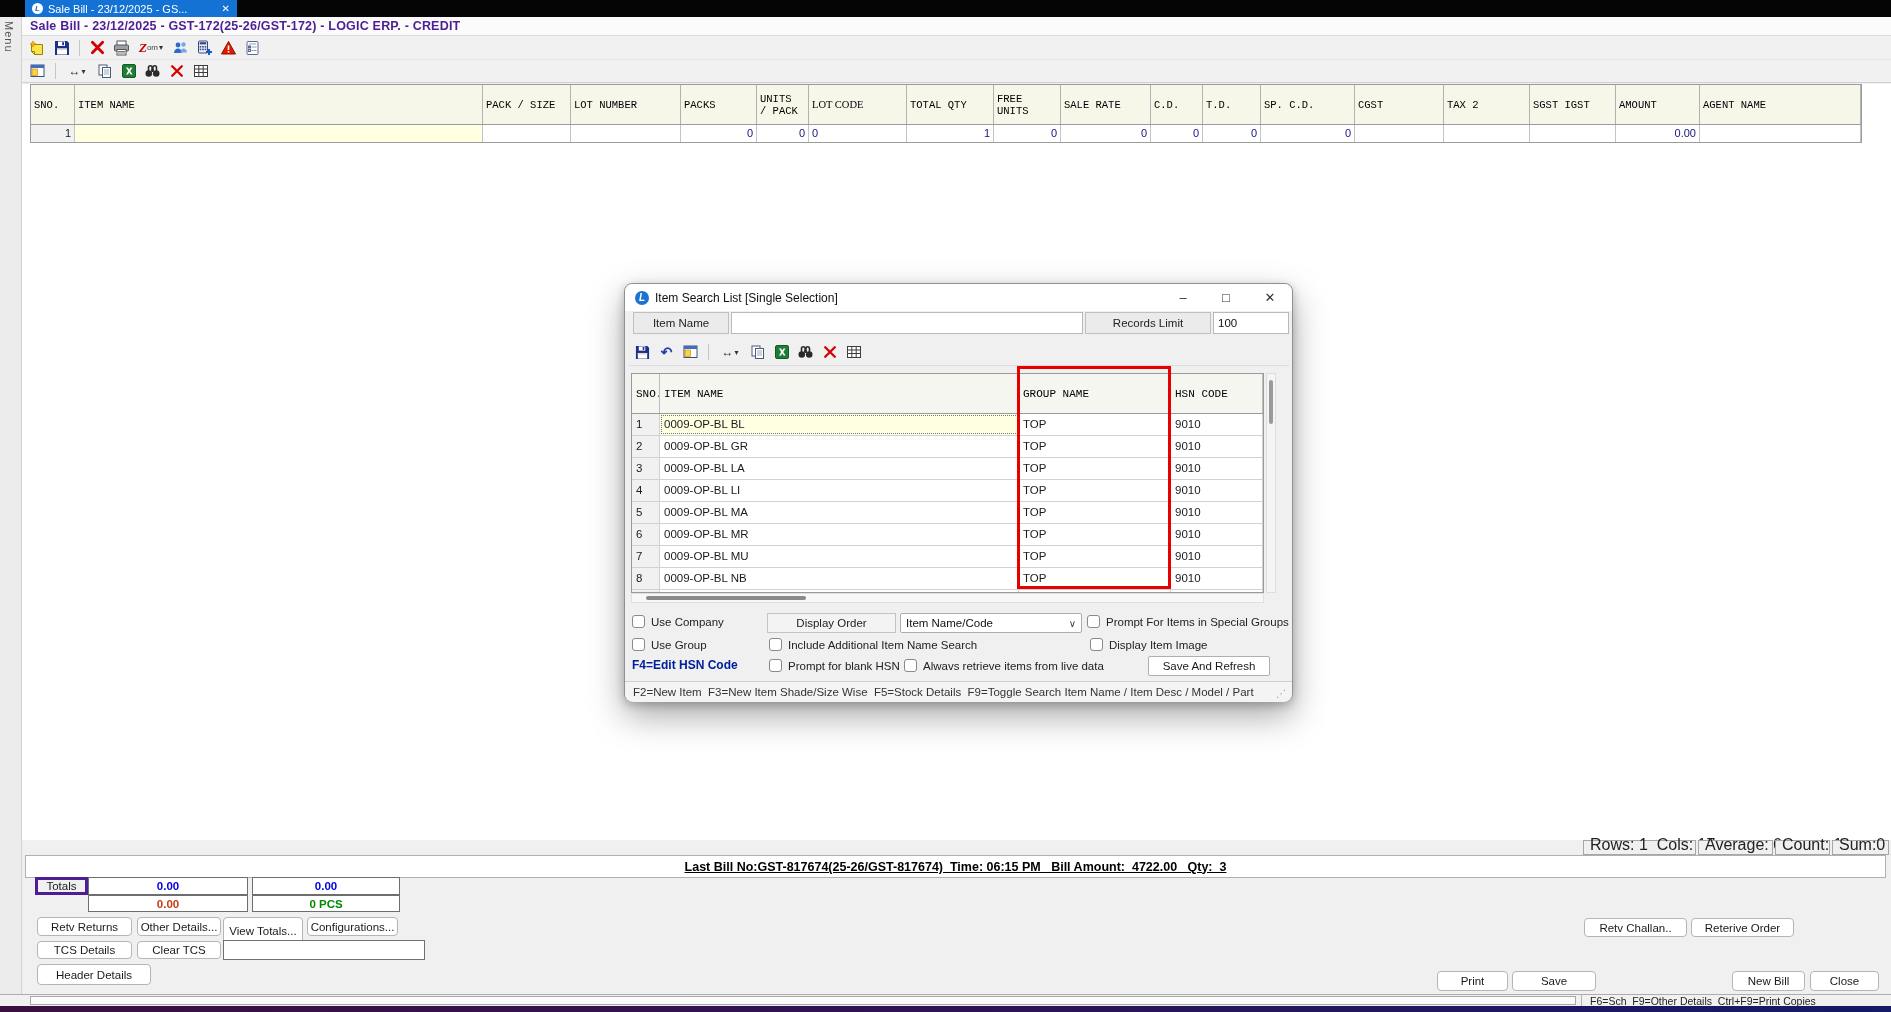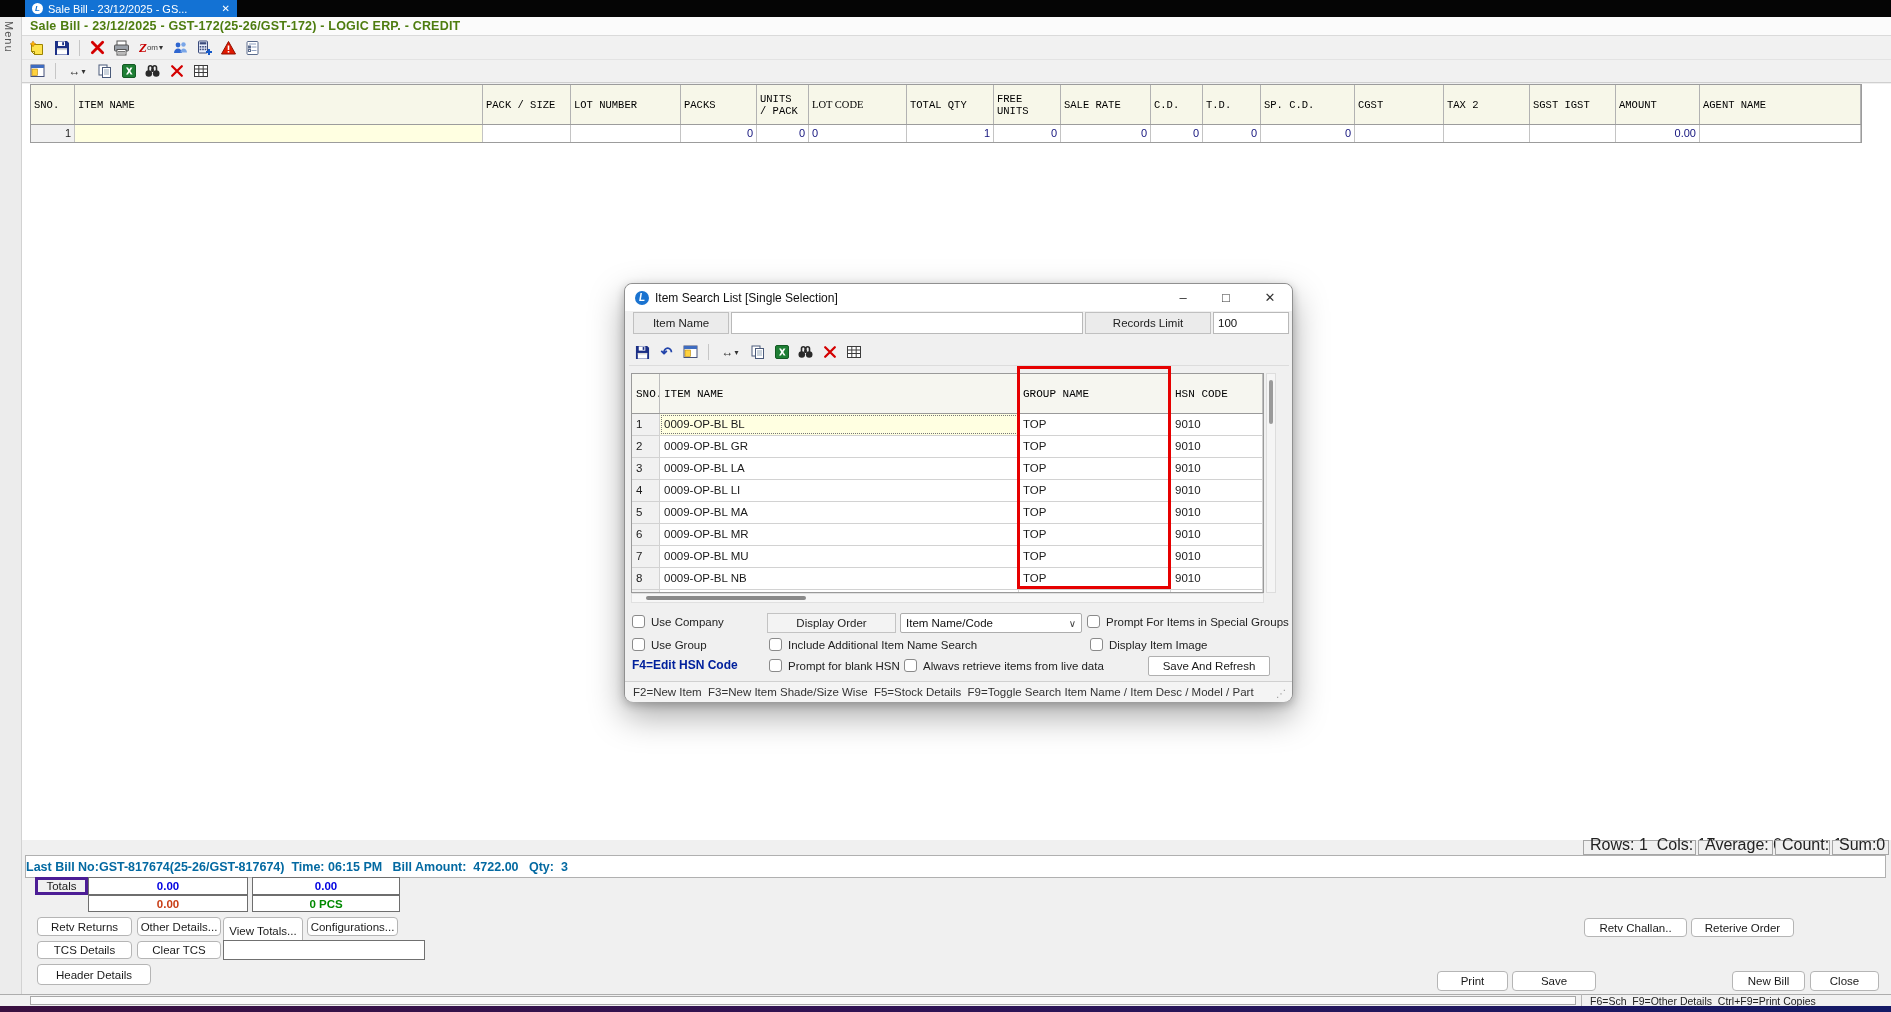--- a/index.html
+++ b/index.html
@@ -13,21 +13,21 @@
   .tab{left:25px;top:0;width:212px;height:17px;background:#1372d4;color:#fff;
        display:flex;align-items:center;gap:5px;padding:0 7px;font-size:11px;box-sizing:border-box;}
   .tab-logo{width:11px;height:11px;border-radius:50%;background:#fff;color:#1372d4;
        font-size:8px;font-weight:bold;display:flex;align-items:center;justify-content:center;flex:0 0 auto;font-style:italic;}
   .tab-close{margin-left:auto;font-size:10px;line-height:10px;cursor:default;}
   
   .menustrip{left:0;top:17px;width:22px;height:989px;background:#ececec;border-right:1px solid #d2d2d2;box-sizing:border-box;}
   .menustrip span{position:absolute;left:3px;top:4px;writing-mode:vertical-rl;font-size:11px;color:#555;letter-spacing:1px;}
   
   .titlebar{left:22px;top:17px;width:1869px;height:19px;background:#fbfbfb;border-bottom:1px solid #dadada;box-sizing:border-box;}
-  .titlebar span{position:absolute;left:8px;top:2px;font-size:12.5px;font-weight:bold;color:#4d7c0f;letter-spacing:.2px;}
+  .titlebar span{position:absolute;left:8px;top:2px;font-size:12.5px;font-weight:bold;color:#4c1d95;letter-spacing:.2px;}
   
   .toolbar{left:22px;background:#f1f1f1;display:flex;align-items:center;gap:5px;padding-left:6px;box-sizing:border-box;}
   .toolbar1{top:36px;width:1869px;height:23px;}
   .toolbar2{top:59px;width:1869px;height:24px;border-top:1px solid #e3e3e3;border-bottom:1px solid #cfcfcf;}
   .icon{width:19px;height:18px;display:flex;align-items:center;justify-content:center;flex:0 0 auto;}
   .tsep{width:1px;height:16px;background:#c6c6c6;margin:0 3px;flex:0 0 auto;}
   .zoomi b{color:#c80000;font:italic bold 13px "Liberation Serif",serif;}
   .zoomi i{font-style:normal;font-size:8px;color:#444;}
   .zoomi em{font-style:normal;font-size:8px;color:#333;margin-left:1px;}
   .widthi b{font-size:12px;color:#333;font-weight:bold;}
@@ -44,21 +44,21 @@
   .grow{display:flex;border-top:1px solid #9c9c9c;background:#fff;}
   .grc{height:17px;line-height:17px;border-right:1px solid #c4c4c4;box-sizing:border-box;
        font-size:11px;color:#13137d;padding:0 3px;overflow:hidden;}
   .grc.rowhead{background:#f1f1f1;color:#222;}
   .grc.active{background:#ffffe1;}
   
   .statbox{top:840px;height:15px;background:#f0f0f0;border:1px solid #a6a6a6;box-sizing:border-box;
        font-size:16px;display:flex;align-items:flex-end;padding:0 6px;white-space:pre;color:#222;}
   
   .lastbill{left:25px;top:855px;width:1861px;height:23px;background:#fff;border:1px solid #b0b0b0;box-sizing:border-box;
-       display:flex;align-items:center;font-size:12.5px;font-weight:bold;color:#0369a1;white-space:pre;}
+       display:flex;align-items:center;justify-content:center;font-size:12.5px;font-weight:bold;color:#000000;white-space:pre;text-decoration:underline;}
   
   .tbox{box-sizing:border-box;border:1px solid #6e6e6e;display:flex;align-items:center;justify-content:center;
         font-size:11.5px;font-weight:bold;background:#fff;}
   .totals-label{left:35px;top:877px;width:53px;height:18px;background:#f0f0f0;border:3px solid #4c1d95;font-weight:normal;}
   .t-r1c1{left:88px;top:877px;width:160px;height:18px;color:#0000e0;}
   .t-r1c2{left:252px;top:877px;width:148px;height:18px;color:#0000e0;}
   .t-r2c1{left:88px;top:895px;width:160px;height:17px;color:#c83c14;}
   .t-r2c2{left:252px;top:895px;width:148px;height:17px;color:#008a00;}
   
   .btn{box-sizing:border-box;background:#fff;border:1px solid #b5b5b5;border-radius:4px;

